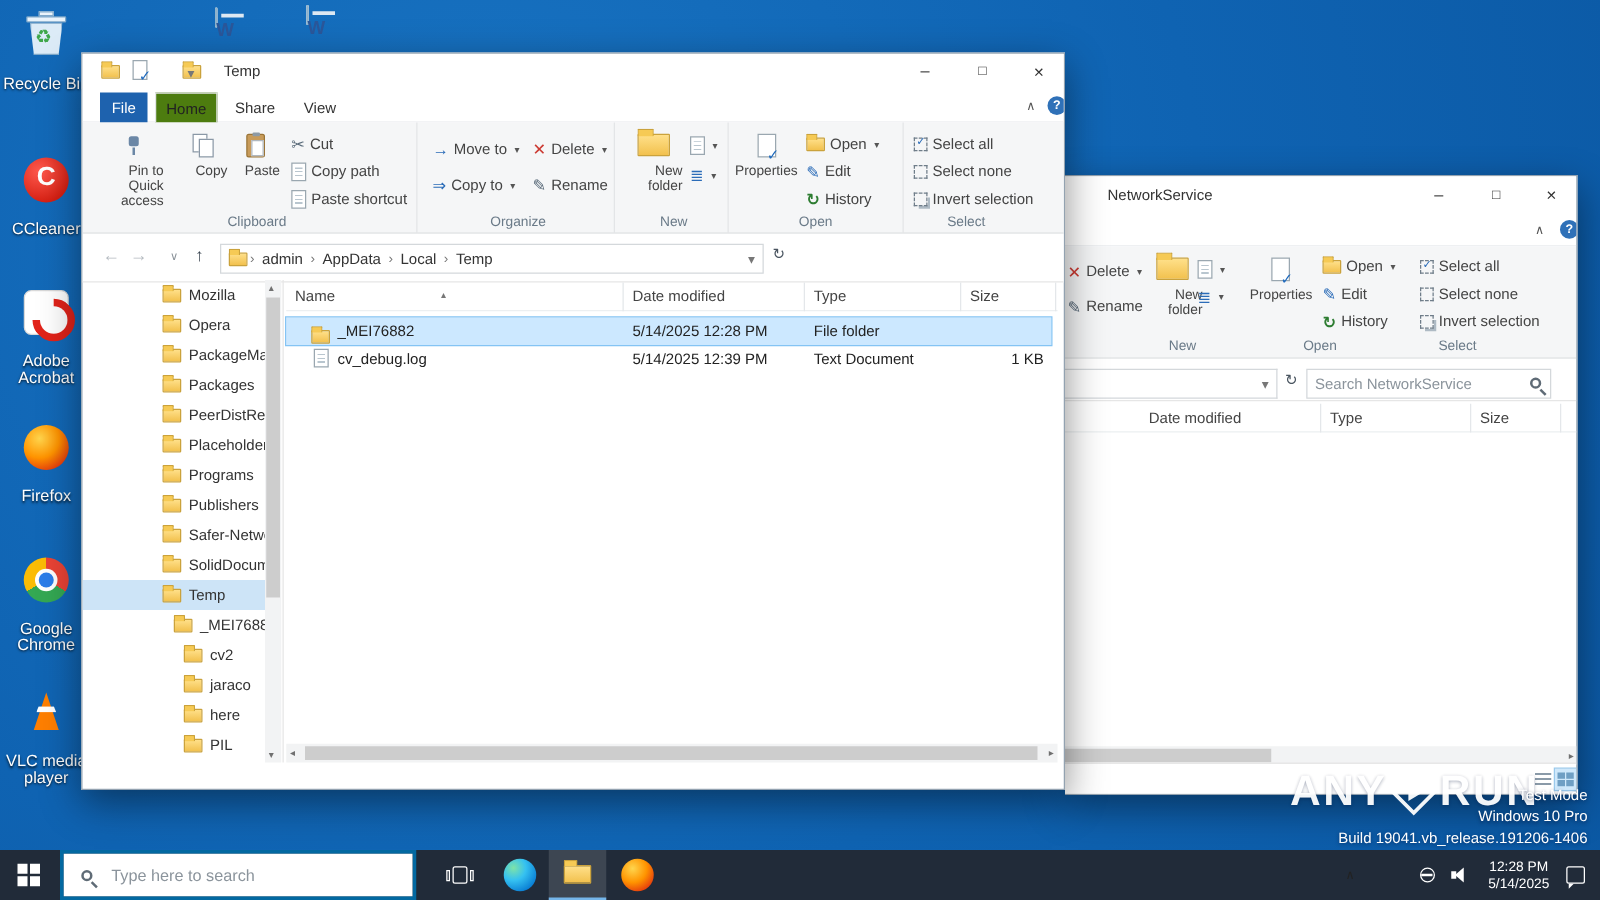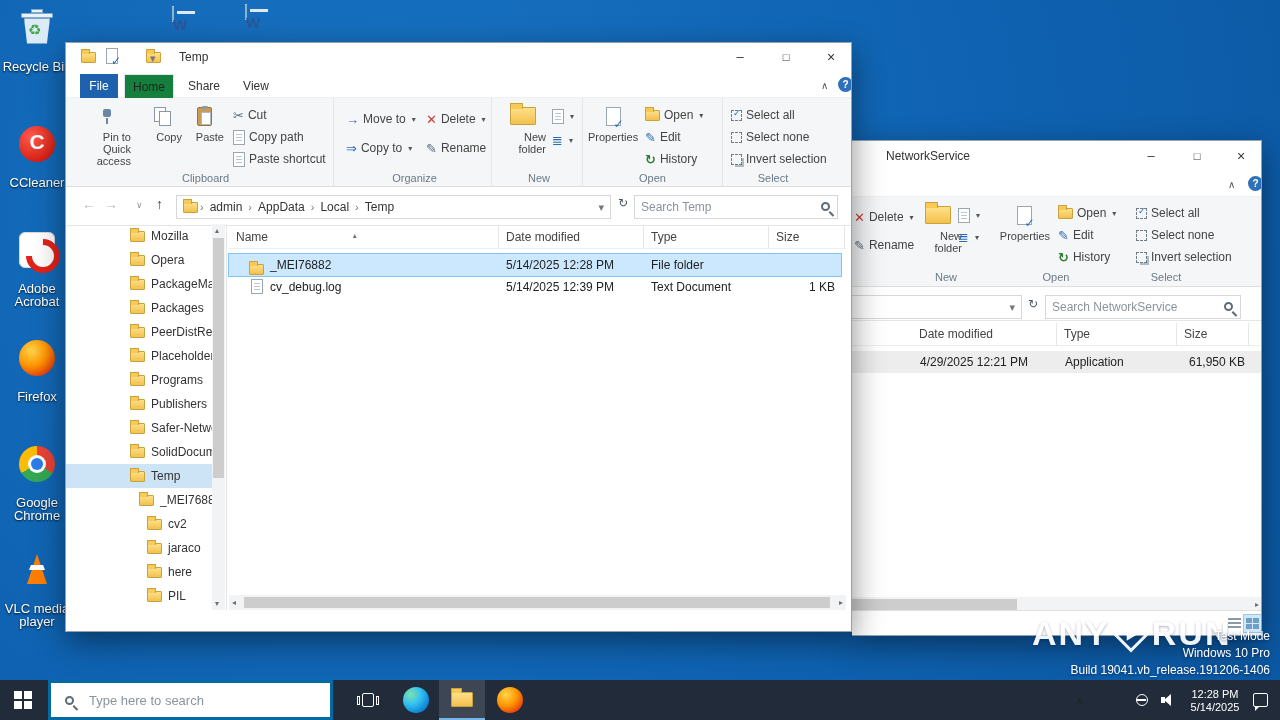--- a/index.html
+++ b/index.html
@@ -58,21 +58,21 @@
 .red{color:#cc3b33;font-weight:bold}.bluep{color:#2b6cb8}.grayp{color:#5a6b7a}.greenp{color:#2e7d32;font-weight:bold}
 .dd{font-size:8px;color:#555;margin-left:2px}
 
 .win{position:absolute;background:#fff;border:1px solid #93a2b0;box-shadow:0 10px 30px rgba(0,0,0,.45);overflow:hidden}
 .titlebar{position:absolute;left:0;top:0;right:0;height:28px;background:#fff}
 .wtitle{font-size:12px;color:#333}
 .wbtn{position:absolute;top:0;width:46px;height:28px;text-align:center;line-height:28px;font-size:13px;color:#333}
 .tabstrip{position:absolute;left:0;right:0;top:28px;height:27px;background:#fff;border-bottom:1px solid #eef0f2}
 .tab{position:absolute;top:3px;height:24px;line-height:24px;text-align:center;color:#333;font-size:12px}
 .tab.file{background:#1e62ae;color:#fff}
-.tab.active{background:#15803d;border:1px solid #e3e5e8;border-bottom:none;color:#222}
+.tab.active{background:#4d7c0f;border:1px solid #e3e5e8;border-bottom:none;color:#222}
 .ribbon{position:absolute;left:0;right:0;top:55px;height:89px;background:#f5f6f7;border-bottom:1px solid #dcdee0}
 .rgroup{position:absolute;top:0;height:89px;border-right:1px solid #e3e5e7}
 .glabel{position:absolute;bottom:3px;left:0;right:0;text-align:center;color:#6a7a88;font-size:11px}
 .rb{position:absolute;width:46px;top:2px;height:66px;text-align:right;color:#444;font-size:11px;line-height:12px}
 .rb .bicon{display:flex;justify-content:center;align-items:center;height:26px;margin:3px auto 2px}
 .rs{position:absolute;height:20px;white-space:nowrap;color:#444;font-size:12px;display:flex;align-items:center;gap:4px}
 .addr{position:absolute;left:0;right:0;top:144px;height:39px;background:#fff;border-bottom:1px solid #e6e6e6}
 .navarr{position:absolute;top:9px;font-size:14px;color:#394450}
 .navarr.dis{color:#b6bcc2}
 .addrbox{position:absolute;top:8px;height:24px;background:#fff;border:1px solid #d4d8db;display:flex;align-items:center;padding:0 6px;gap:2px}
@@ -266,25 +266,20 @@
     <div class="srch" style="left:193px;width:196px">
       <input placeholder="Search NetworkService" style="">
       <span class="mag"></span>
     </div>
   </div>
   <div class="fhead" style="top:182px;width:410px">
     <div class="hc" style="left:60px;width:145px"><span>Date modified</span></div>
     <div class="hc" style="left:205px;width:120px"><span>Type</span></div>
     <div class="hc" style="left:325px;width:72px"><span>Size</span></div>
   </div>
-  <div class="frow" style="top:210px;width:410px;background:#ededed">
-    <span class="fc" style="left:68px">4/29/2025 12:21 PM</span>
-    <span class="fc" style="left:213px">Application</span>
-    <span class="fc szr" style="left:325px;width:68px">61,950 KB</span>
-  </div>
   <div class="hscroll" style="left:0;top:456px;width:410px">
     <div class="hthumb" style="left:0;width:165px"></div>
     <span class="sarr" style="right:3px">▸</span>
   </div>
   <div class="statusbar" style="height:25px">
     <div class="viewbtn" style="left:374px;top:4px">
         <span class="v-details"></span>
       </div>
     <div class="viewbtn on" style="left:392px;top:4px">
         <span class="v-thumbs">
@@ -444,24 +439,20 @@
       <span class="crumb">admin</span>
         <span class="crumbsep">›</span>
       <span class="crumb">AppData</span>
         <span class="crumbsep">›</span>
       <span class="crumb">Local</span>
         <span class="crumbsep">›</span>
       <span class="crumb">Temp</span>
       <span class="crumbsep" style="margin-left:auto">▾</span>
     </div>
     <span class="navarr" style="left:552px;font-size:12px;color:#4a5560">↻</span>
-    <div class="srch" style="left:568px;width:204px">
-      <input placeholder="Search Temp" style="">
-      <span class="mag"></span>
-    </div>
   </div>
 
   <div class="abs" style="left:0;top:181px;width:160px;height:386px;overflow:hidden">
     <div class="nrow" style="top:0;padding-left:64px">
         <span class="fold s"></span>
         <span>Mozilla</span>
       </div>
     <div class="nrow" style="top:24px;padding-left:64px">
         <span class="fold s"></span>
         <span>Opera</span>

